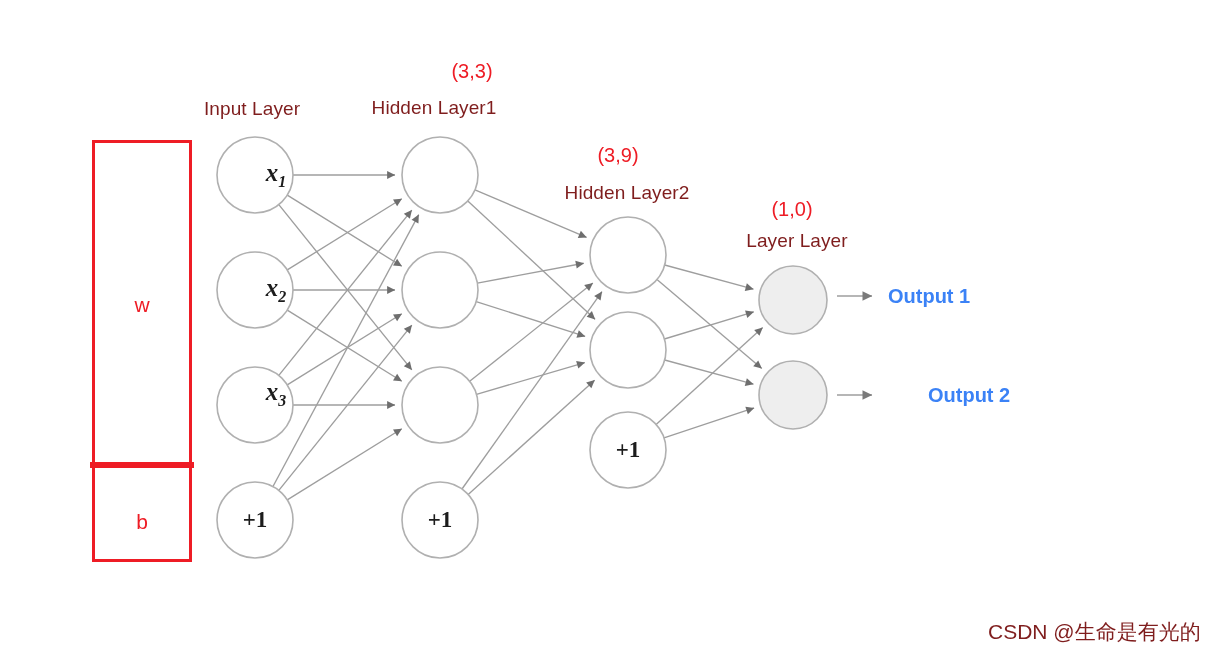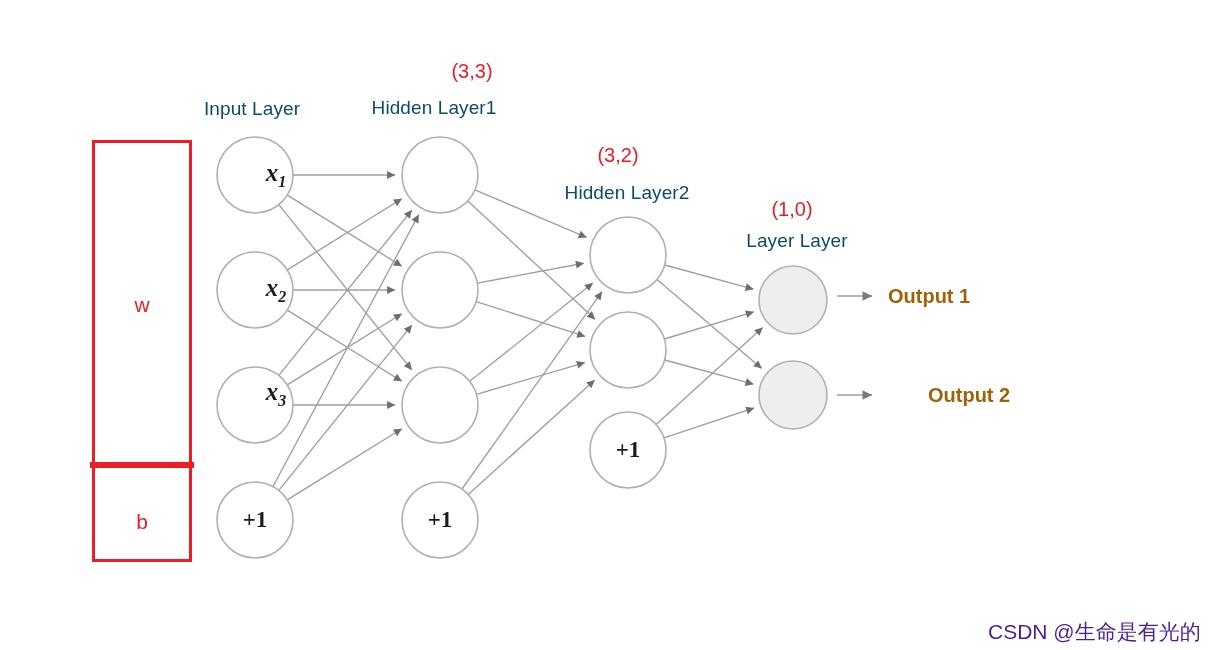--- a/index.html
+++ b/index.html
@@ -17,21 +17,21 @@
   }
   #net {
     position: absolute;
     left: 0;
     top: 0;
     width: 1220px;
     height: 650px;
   }
   .layer-label {
     position: absolute;
-    color: #0c4a6e;
+    color: #7f1d1d;
     font-family: "Liberation Sans", sans-serif;
     font-size: 19px;
     font-weight: 400;
     white-space: nowrap;
     transform: translateX(-50%);
     letter-spacing: 0.1px;
   }
   .shape-label {
     position: absolute;
     color: #ee1c25;
@@ -66,21 +66,21 @@
     font-style: normal;
     color: #1c1c1c;
     white-space: nowrap;
   }
   .output-text {
     position: absolute;
     transform: translateY(-50%);
     font-family: "Liberation Sans", sans-serif;
     font-size: 20px;
     font-weight: 700;
-    color: #a16207;
+    color: #3b82f6;
     white-space: nowrap;
   }
   .wb-box {
     position: absolute;
     border: 3px solid #ee1c25;
     box-sizing: border-box;
     background: transparent;
   }
   .wb-divider {
     position: absolute;
@@ -90,21 +90,21 @@
     position: absolute;
     transform: translate(-50%, -50%);
     color: #ee1c25;
     font-family: "Liberation Sans", sans-serif;
     font-size: 21px;
     font-weight: 400;
     white-space: nowrap;
   }
   .watermark {
     position: absolute;
-    color: #4c1d95;
+    color: #7f1d1d;
     font-family: "Liberation Sans", sans-serif;
     font-size: 21px;
     font-weight: 400;
     white-space: nowrap;
   }
 </style>
 </head>
 <body>
 
 <div id="stage">
@@ -171,21 +171,21 @@
   <div class="wb-divider" id="wbDiv" style="left: 90px; top: 462px; width: 104px; height: 6px;"></div>
   <div class="wb-label" id="wLab" style="left: 142px; top: 304.5px;">w</div>
   <div class="wb-label" id="bLab" style="left: 142px; top: 521.5px;">b</div>
 
   <div class="layer-label" id="ll0" style="left: 252px; top: 98px;">Input Layer</div>
   <div class="layer-label" id="ll1" style="left: 434px; top: 97px;">Hidden Layer1</div>
   <div class="layer-label" id="ll2" style="left: 620px; top: 182px; margin-left: 7px;">Hidden Layer2</div>
   <div class="layer-label" id="ll3" style="left: 797px; top: 230px;">Layer Layer</div>
 
   <div class="shape-label" id="sl1" style="left: 424px; top: 60px; margin-left: 48px;">(3,3)</div>
-  <div class="shape-label" id="sl2" style="left: 618px; top: 144px;">(3,2)</div>
+  <div class="shape-label" id="sl2" style="left: 618px; top: 144px;">(3,9)</div>
   <div class="shape-label" id="sl3" style="left: 792px; top: 198px;">(1,0)</div>
 
   <div id="nodeLabels">
       <div class="node-text" style="left: 255px; top: 175px;"><span>x</span><span class="sub">1</span></div>
       <div class="node-text" style="left: 255px; top: 290px;"><span>x</span><span class="sub">2</span></div>
       <div class="node-text" style="left: 255px; top: 394px;"><span>x</span><span class="sub">3</span></div>
       <div class="bias-text" style="left: 255px; top: 520px;">+1</div>
       <div class="bias-text" style="left: 440px; top: 520px;">+1</div>
       <div class="bias-text" style="left: 628px; top: 450px;">+1</div>
     </div>

